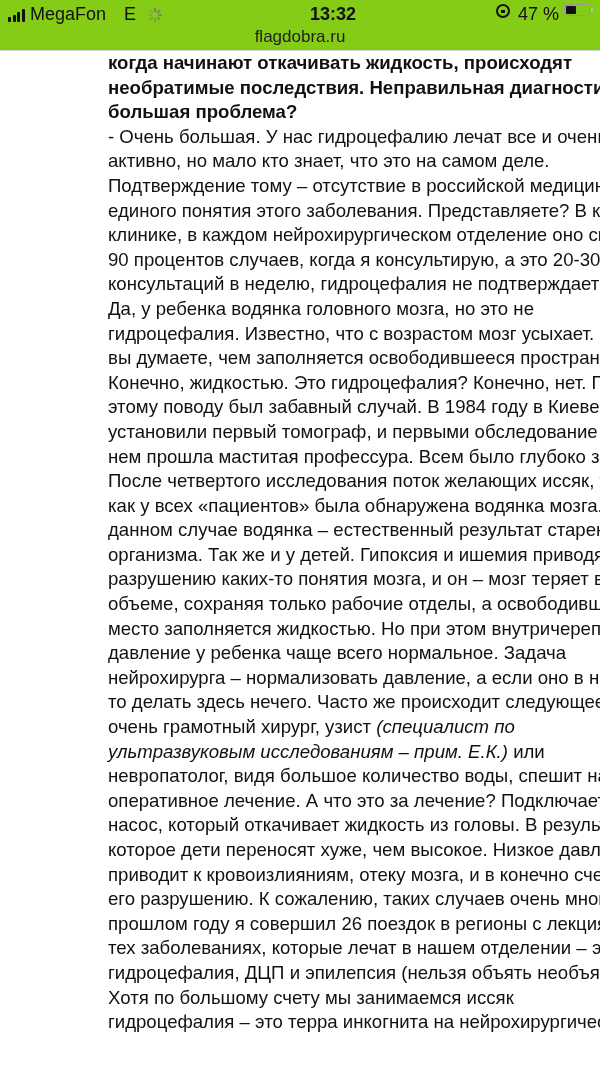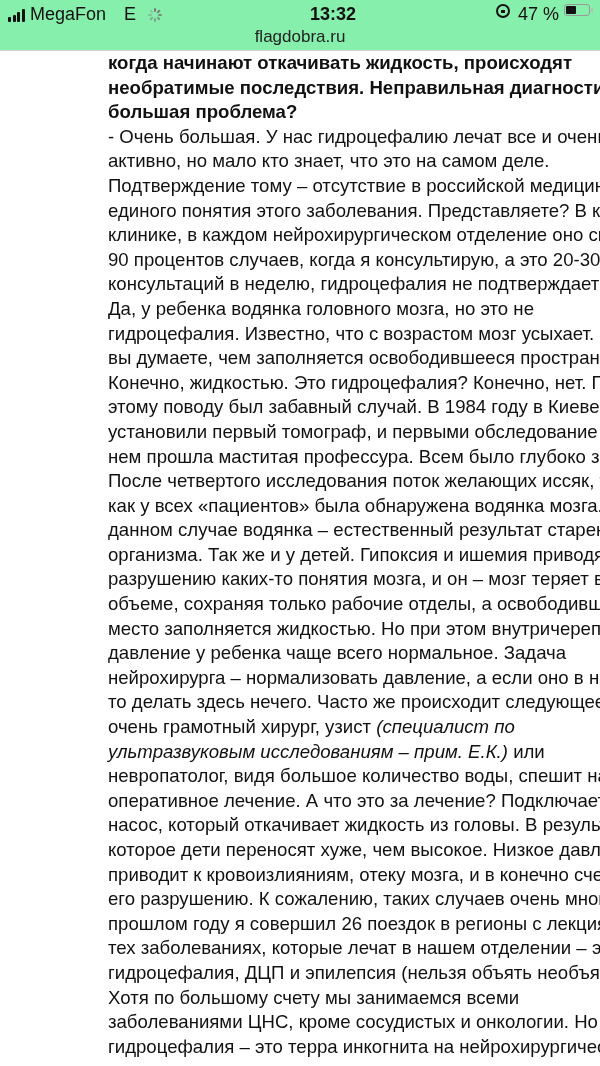--- a/index.html
+++ b/index.html
@@ -5,21 +5,21 @@
   html, body { margin: 0; padding: 0; }
   body {
     width: 600px; height: 1066px; overflow: hidden;
     background: #ffffff;
     font-family: "Liberation Sans", sans-serif;
     color: #111;
     position: relative;
   }
   .topbar {
     position: absolute; left: 0; top: 0; width: 600px; height: 50px;
-    background: #86efac;
+    background: #84cc16;
     border-bottom: 1px solid #d4d4d4;
   }
   .status {
     position: absolute; left: 0; top: 0; width: 600px; height: 28px;
     font-size: 18px; color: #111;
   }
   .status .left { position: absolute; left: 8px; top: 4px; display: flex; align-items: center; }
   .signal { display: flex; align-items: flex-end; height: 14px; margin-right: 4px; }
   .signal span { display: inline-block; width: 3px; background: #111; margin-right: 1.5px; border-radius: 1px; }
   .carrier { margin-right: 18px; }
@@ -117,18 +117,17 @@
   <div id="a1p2">
       <span class="line">невропатолог, видя большое количество воды, спешит начать</span>
       <span class="line">оперативное лечение. А что это за лечение? Подключается</span>
       <span class="line">насос, который откачивает жидкость из головы. В результате,</span>
       <span class="line">которое дети переносят хуже, чем высокое. Низкое давление</span>
       <span class="line">приводит к кровоизлияниям, отеку мозга, и в конечно счете к</span>
       <span class="line">его разрушению. К сожалению, таких случаев очень много. В</span>
       <span class="line">прошлом году я совершил 26 поездок в регионы с лекциями о</span>
       <span class="line">тех заболеваниях, которые лечат в нашем отделении – это</span>
       <span class="line">гидроцефалия, ДЦП и эпилепсия (нельзя объять необъятное).</span>
-      <span class="line">Хотя по большому счету мы занимаемся всеми</span>
-      <span class="line">заболеваниями ЦНС, кроме сосудистых и онкологии. Но</span>
+      <span class="line">Хотя по большому счету мы занимаемся иссяк</span>
       <span class="line">гидроцефалия – это терра инкогнита на нейрохирургическом</span>
     </div>
 
 </div>
 
 </body></html>

